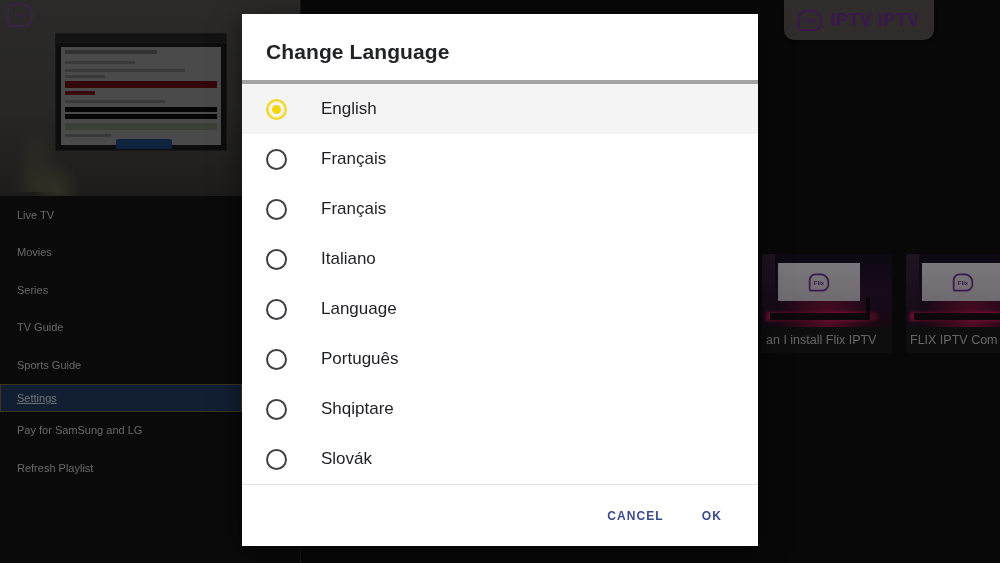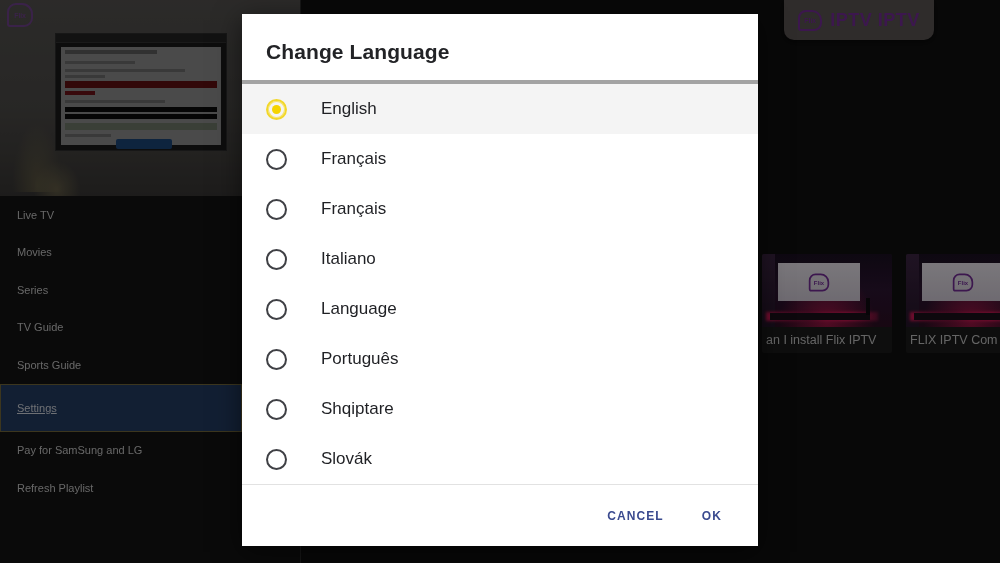--- a/index.html
+++ b/index.html
@@ -88,21 +88,21 @@
     height: 37.5px;
     display: flex; align-items: center;
     padding-left: 17px;
     color: #bdbdbd;
     font-size: 11px;
   }
   .sb-item.active {
     background: #22395e;
     border: 1px solid #6e6338;
     color: #c9cdd4;
-    height: 48px;
+    height: 28px;
     margin-right: 58px;
     padding-left: 16px;
     text-decoration: underline;
   }
 
   .panel-divider {
     position: absolute;
     left: 300px; top: 0; width: 1px; height: 563px;
     background: #2a2a2a;
   }

